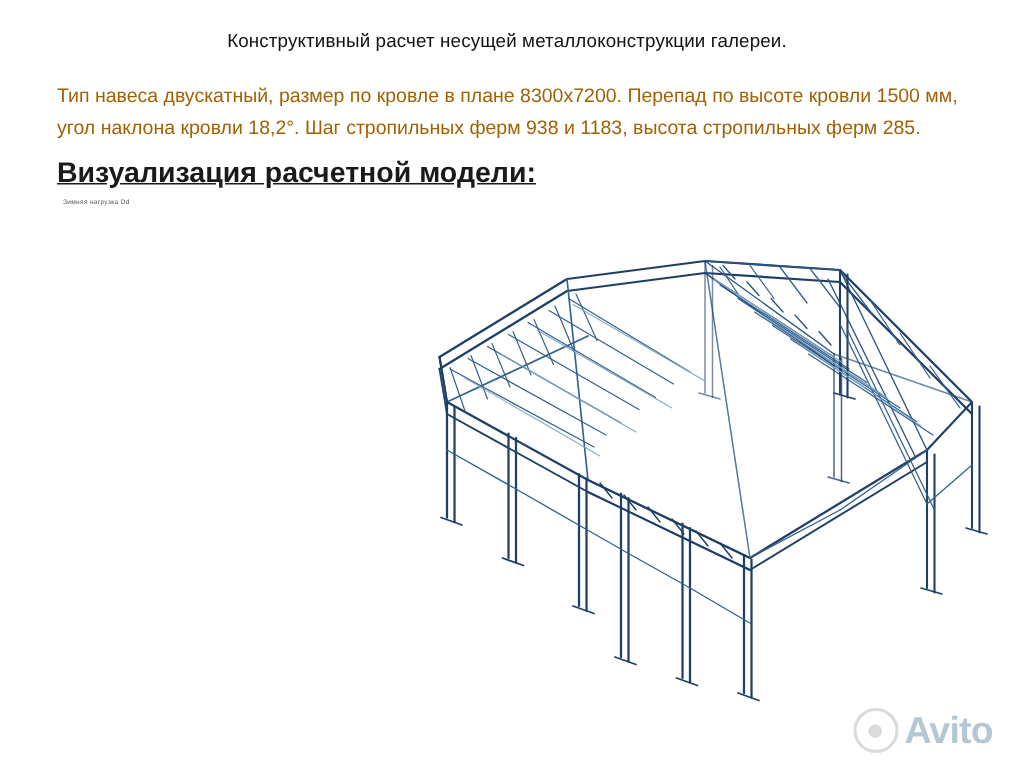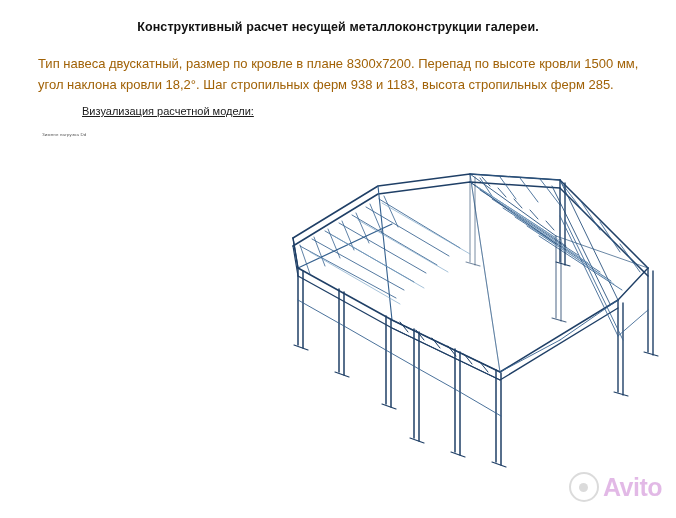--- a/index.html
+++ b/index.html
@@ -21,42 +21,41 @@
     height: 518px;
     background: #ffffff;
   }
   .doc-title {
     position: absolute;
     left: 0;
     top: 20px;
     width: 676px;
     text-align: center;
     font-size: 12.5px;
-    font-weight: bold;
+    font-weight: normal;
     color: #111111;
     letter-spacing: 0.1px;
   }
   .para {
     position: absolute;
     left: 38px;
     top: 53px;
     width: 606px;
     font-size: 13px;
     line-height: 21px;
     color: #a16207;
   }
   .subtitle {
     position: absolute;
     left: 38px;
     top: 105px;
-    font-size: 11px;
+    font-size: 19px;
     color: #1a1a1a;
     text-decoration: underline;
-    font-weight: normal;
-    margin-left: 44px;
+    font-weight: bold;
   }
   .tiny-caption {
     position: absolute;
     left: 42px;
     top: 132px;
     font-size: 4.4px;
     color: #555555;
     letter-spacing: 0.2px;
     white-space: nowrap;
   }
@@ -91,21 +90,21 @@
     top: 50%;
     width: 9px;
     height: 9px;
     margin: -4.5px 0 0 -4.5px;
     border-radius: 50%;
     background: #8a8a8a;
   }
   .watermark .wm-text {
     font-size: 25px;
     font-weight: bold;
-    color: #a21caf;
+    color: #0c4a6e;
     letter-spacing: -0.5px;
     line-height: 1;
     text-align: center;
   }
 </style>
 </head>
 <body>
 
 <div class="page">
 

